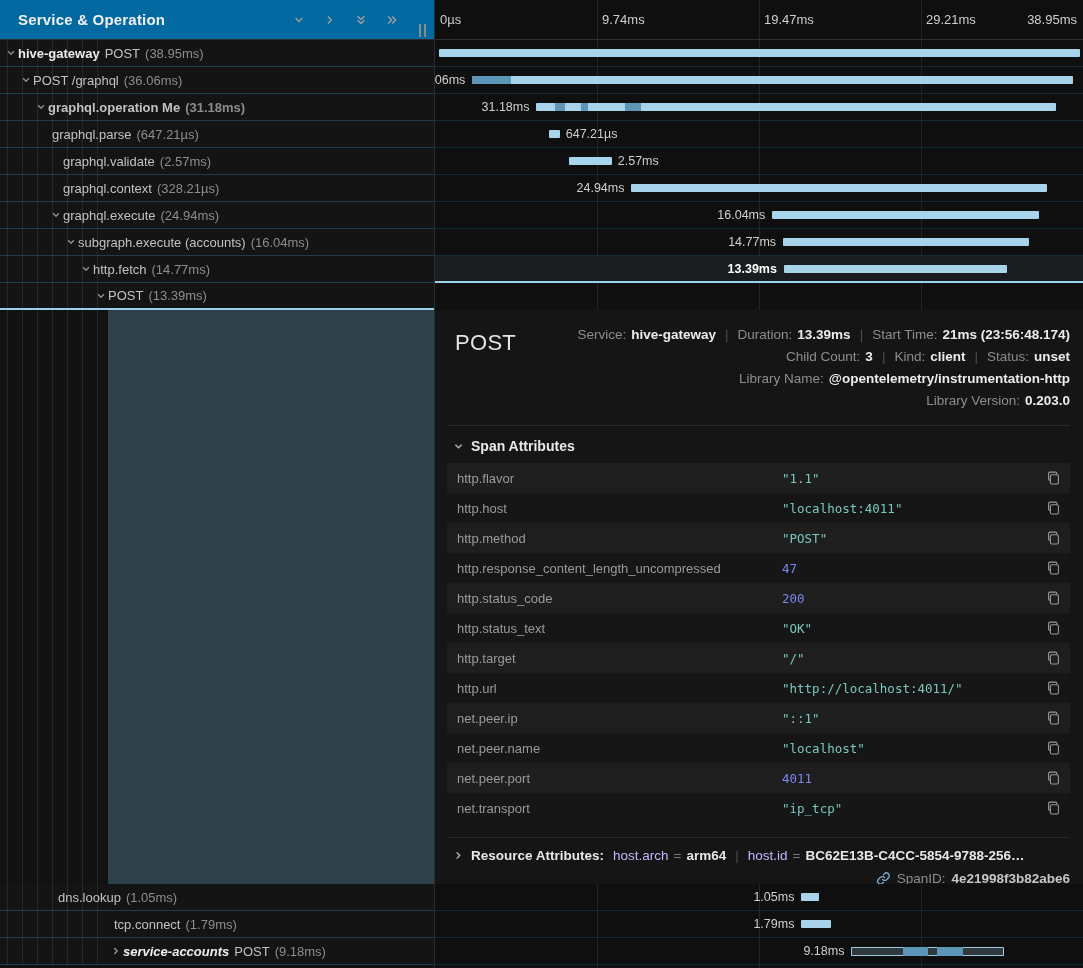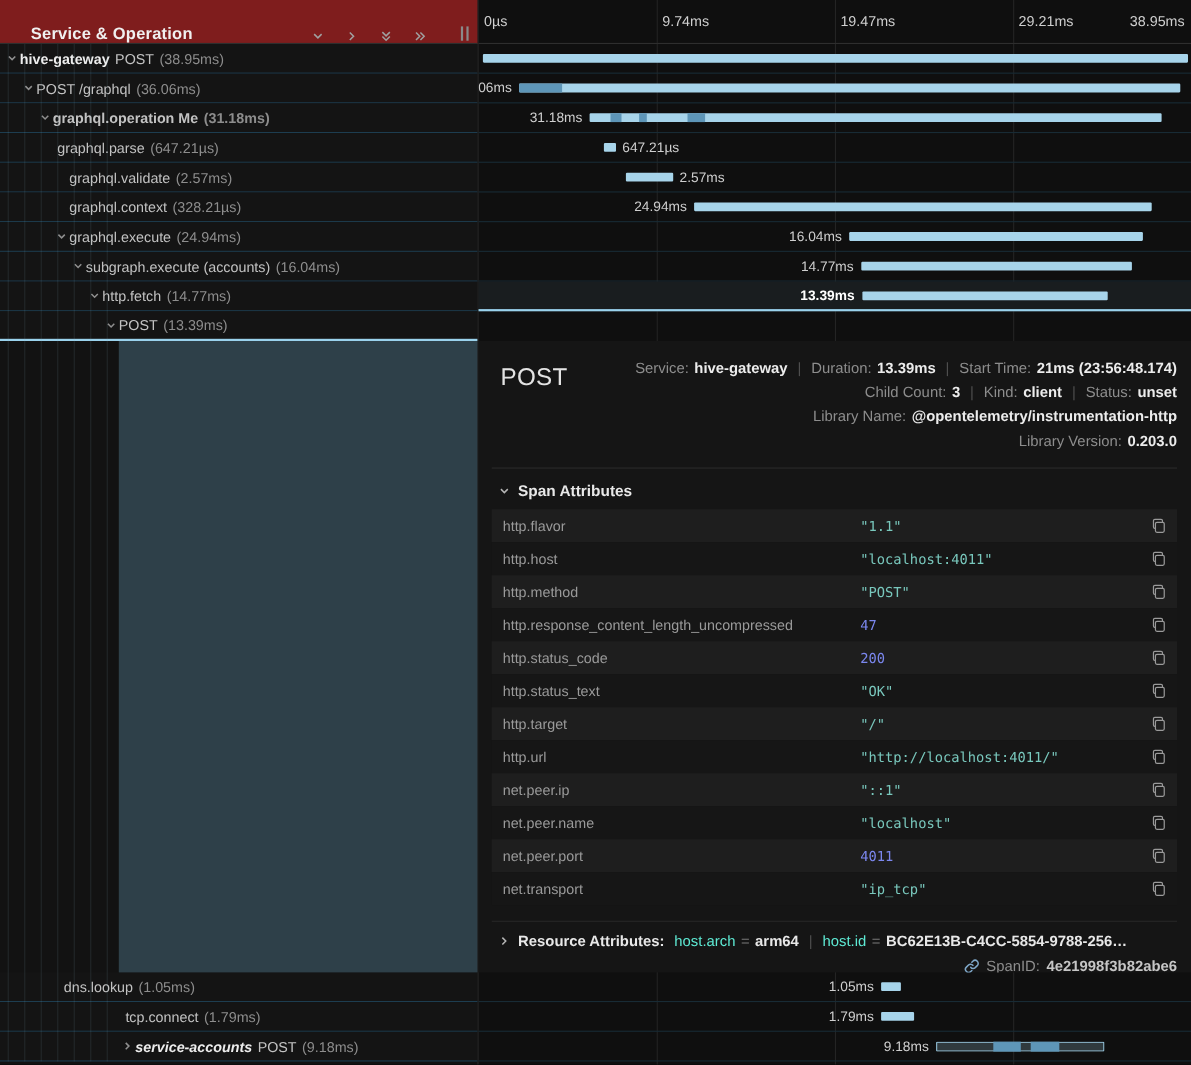--- a/index.html
+++ b/index.html
@@ -1,21 +1,21 @@
 <!DOCTYPE html>
 <html><head>
 <meta charset="utf-8">
 <style>
 *{box-sizing:border-box;margin:0;padding:0}
 html,body{background:#0a0a0a}
 .app{position:relative;width:1083px;height:968px;background:#0d0d0d;font-family:"Liberation Sans","DejaVu Sans",sans-serif;overflow:hidden;color:#ccc}
 
 
 .left{position:absolute;left:0;top:0;width:434px;height:100%;background:#121212}
-.lheader{position:absolute;top:0;left:0;width:100%;height:40px;background:#7f1d1d;border-bottom:1px solid #2e2e2e;display:flex;align-items:flex-end;padding:0 28px;z-index:5}
+.lheader{position:absolute;top:0;left:0;width:100%;height:40px;background:#0369a1;border-bottom:1px solid #2e2e2e;display:flex;align-items:center;padding:0 18px;z-index:5}
 .ltitle{color:#f0f0f0;font-size:15px;font-weight:700;letter-spacing:.2px}
 .hicons{margin-left:auto;display:flex;gap:19px;margin-right:18px;color:#a0a0a0}
 .hicon{cursor:pointer;display:flex;align-items:center}
 .resizer{position:absolute;top:24px;left:419px;z-index:7;display:flex;gap:3px;cursor:col-resize}
 .resizer i{display:block;width:2px;height:13px;background:#8a8a8a}
 .guides{position:absolute;top:40px;bottom:3px;left:0;width:434px;z-index:3;pointer-events:none}
 .guide{position:absolute;top:0;bottom:0;width:1px;background:rgba(130,165,185,.14)}
 .tree{position:absolute;left:0;width:434px;z-index:2}
 #tree-top{top:40px}
 #tree-bottom{top:884px}
@@ -62,21 +62,21 @@
 .arow:nth-child(odd){background:#1e1e1e}
 .arow:nth-child(even){background:#161616}
 .akey{flex:0 0 325px;color:#9a9a9a;font-size:13px;overflow:hidden;text-overflow:ellipsis;white-space:nowrap}
 .aval{flex:1;font-family:"DejaVu Sans Mono","Liberation Mono",monospace;font-size:12.5px;overflow:hidden;text-overflow:ellipsis;white-space:nowrap}
 .aval.string{color:#79c8bd}
 .aval.number{color:#7b87ee}
 .acopy{flex:none;width:18px;display:flex;justify-content:flex-end;cursor:pointer}
 .dres{display:flex;align-items:center;gap:7px;margin-top:14px;border-top:1px solid #272727;padding:10px 2px 0 6px;font-size:13.5px;white-space:nowrap;overflow:hidden;cursor:pointer}
 .rtitle{color:#e8e8e8;font-weight:700;margin-right:2px}
 #respairs{display:inline-flex;align-items:center}
-.rkey{color:#5eead4}
+.rkey{color:#c4b5fd}
 .req{color:#777;margin:0 5px}
 .rval{color:#e8e8e8;font-weight:700}
 .dspanid{display:flex;align-items:center;justify-content:flex-end;gap:6px;margin-top:8px;font-size:13.5px;color:#8d8d8d}
 .dspanid b{color:#c6c6c6}
 </style>
 </head>
 <body>
 
 <div class="app">
 

